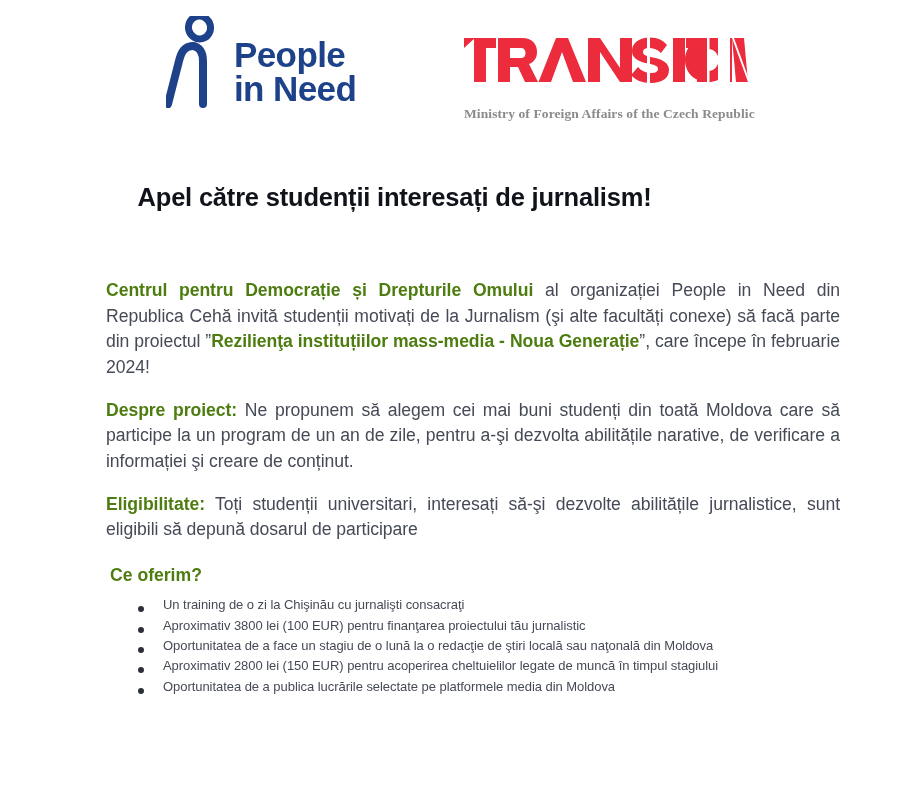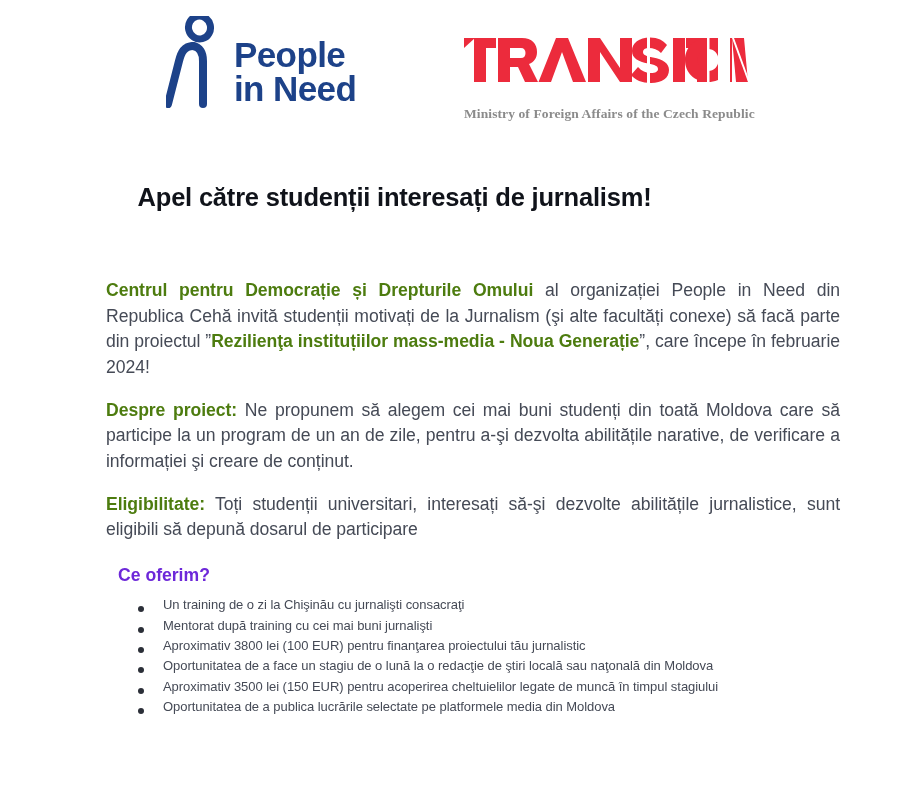--- a/index.html
+++ b/index.html
@@ -107,22 +107,22 @@
     letter-spacing: -0.05px;
   }
   .para b, .para strong {
     color: #4d7c0f;
     font-weight: bold;
   }
 
   .subhead {
     font-size: 17.6px;
     font-weight: bold;
-    color: #6d28d9;
-    margin: 22px 0 10px 12px;
+    color: #4d7c0f;
+    margin: 22px 0 10px 4px;
   }
 
   .bullets {
     margin: 0;
     padding: 0;
     list-style: none;
   }
   .bullets li {
     position: relative;
     padding-left: 57px;
@@ -225,22 +225,21 @@
     </p>
 
     <p class="para">
       <b>Eligibilitate:</b><span> Toți studenții universitari, interesați să-şi dezvolte abilitățile jurnalistice, sunt eligibili să depună dosarul de participare</span>
     </p>
 
     <div class="subhead">Ce oferim?</div>
 
     <ul class="bullets">
       <li class="nojustify">Un training de o zi la Chişinău cu jurnalişti consacraţi</li>
-      <li class="nojustify">Mentorat după training cu cei mai buni jurnalişti</li>
       <li class="nojustify">Aproximativ 3800 lei (100 EUR) pentru finanţarea proiectului tău jurnalistic</li>
       <li>Oportunitatea de a face un stagiu de o lună la o redacţie de ştiri locală sau naţonală din Moldova</li>
-      <li>Aproximativ 3500 lei (150 EUR) pentru acoperirea cheltuielilor legate de muncă în timpul stagiului</li>
+      <li>Aproximativ 2800 lei (150 EUR) pentru acoperirea cheltuielilor legate de muncă în timpul stagiului</li>
       <li>Oportunitatea de a publica lucrările selectate pe platformele media din Moldova</li>
     </ul>
 
   </div>
 
 </div>
 
 </body></html>

